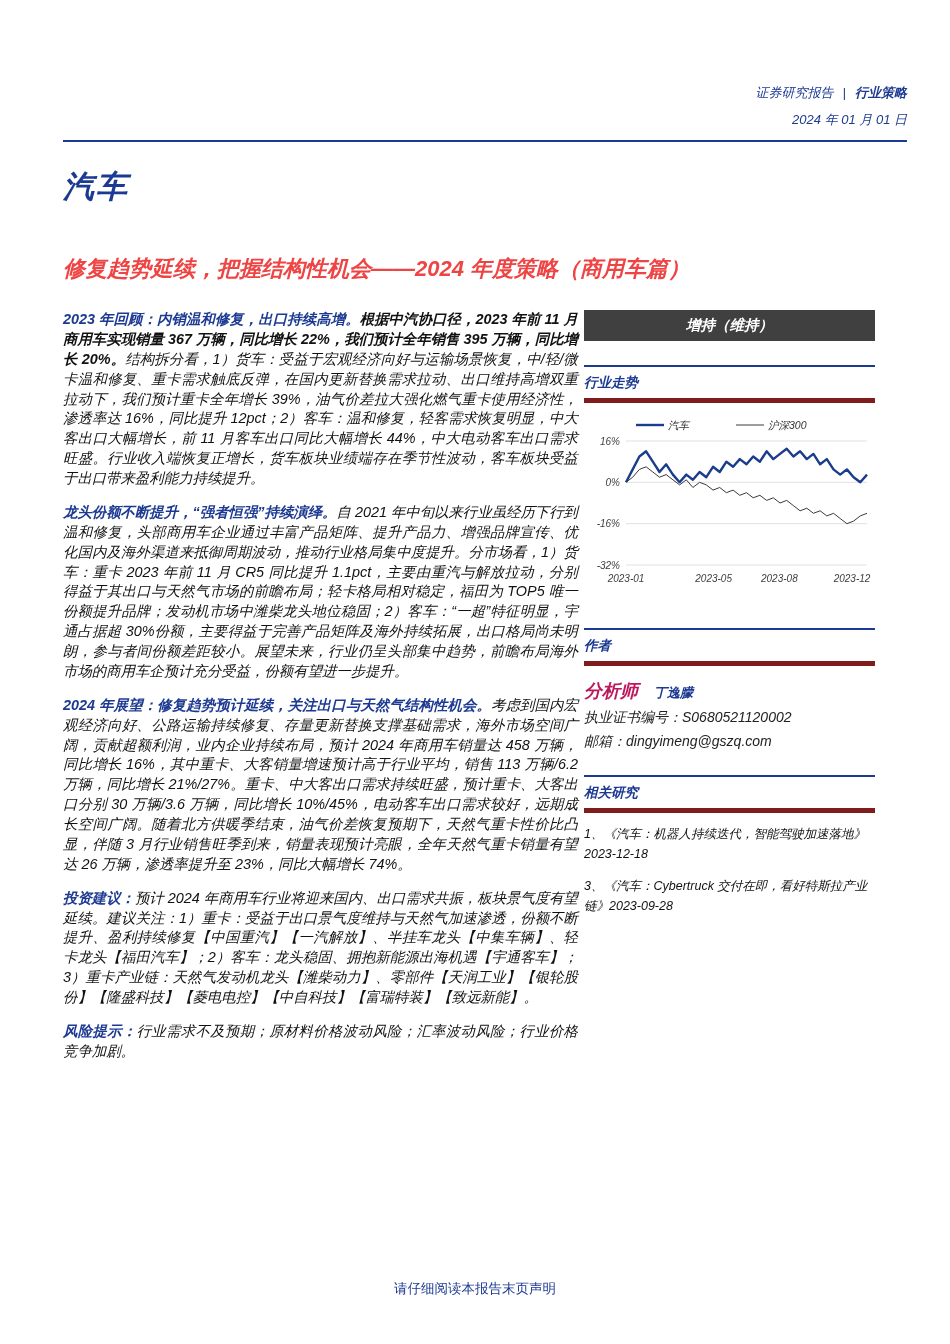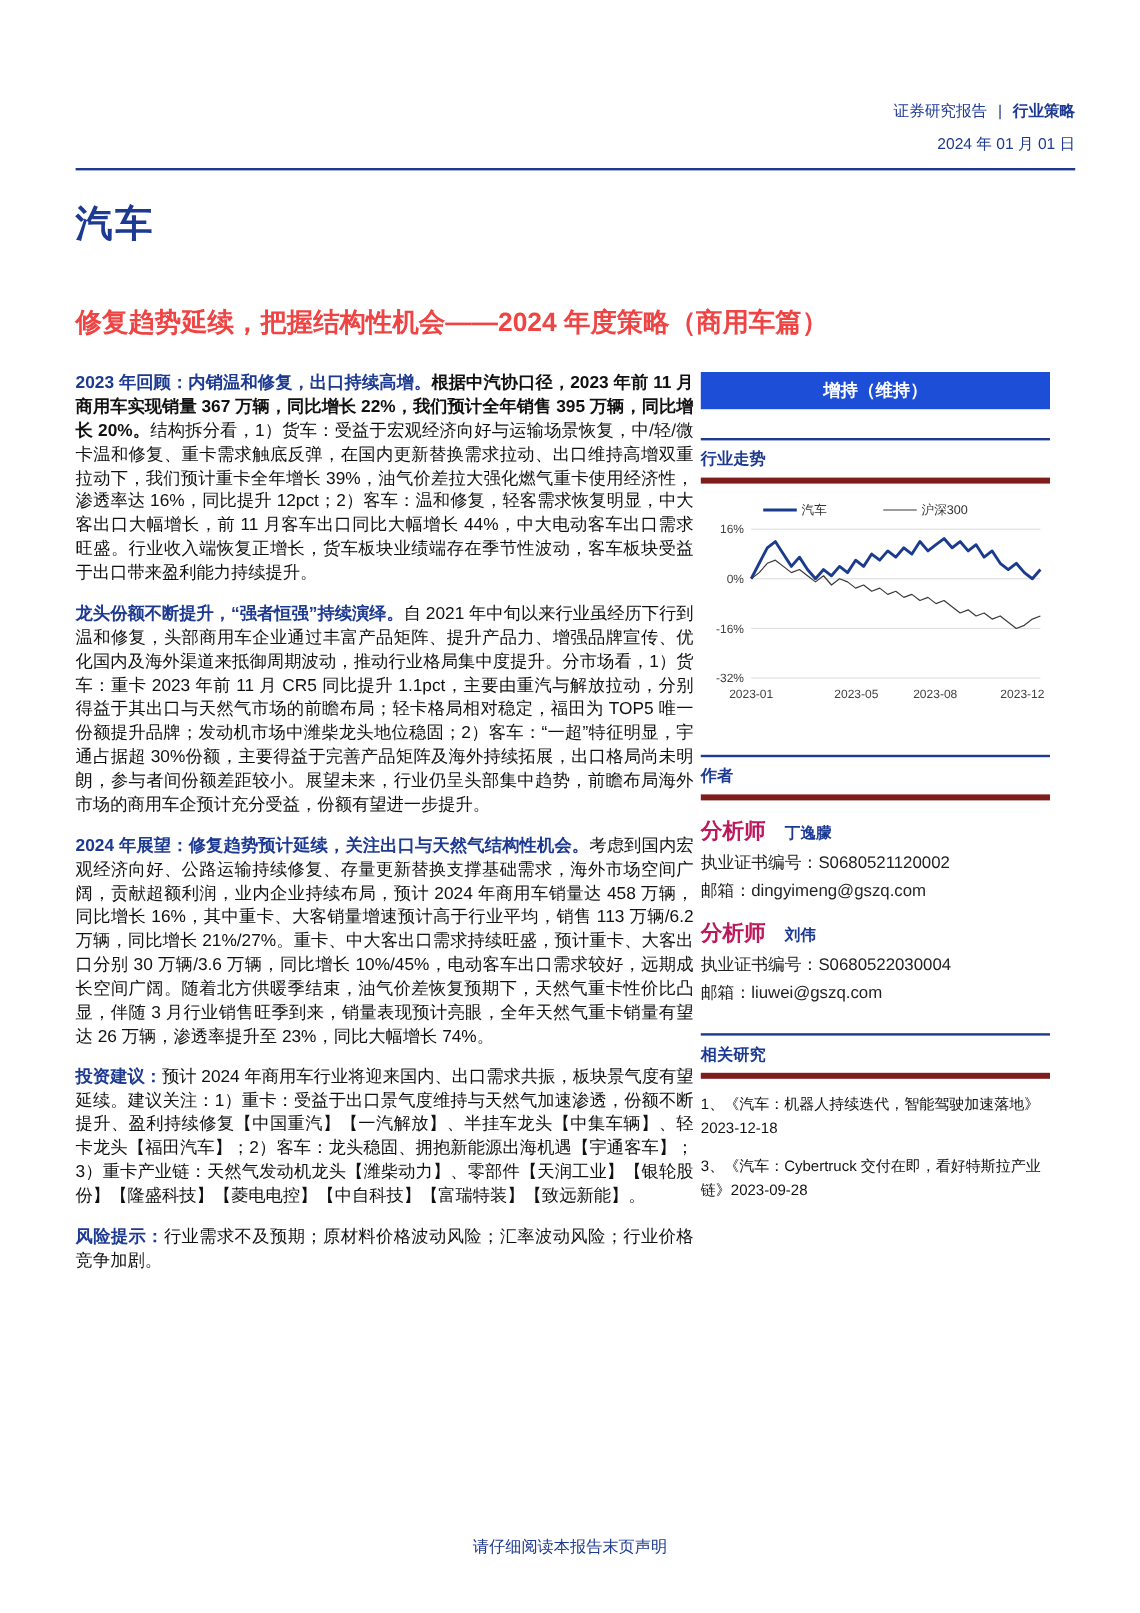--- a/index.html
+++ b/index.html
@@ -1,19 +1,19 @@
 <!DOCTYPE html>
 <html><head>
 <meta charset="utf-8">
 <style>
   *{box-sizing:border-box;margin:0;padding:0;}
   html,body{background:#ffffff;}
   body{font-family:"Liberation Sans","DejaVu Sans",sans-serif;color:#111111;}
   .page{position:relative;width:950px;height:1344px;margin:0 auto;background:#ffffff;overflow:hidden;}
-  .inner{padding:84px 54px 0 63px;}
+  .inner{padding:84px 43px 0 63px;font-style:italic;}
 
   
   .hdr-line1{text-align:right;color:#1d3a92;font-size:13px;}
   .hdr-line1 .bold{font-weight:bold;}
   .hdr-sep{margin:0 9px;color:#1d3a92;}
   .hdr-date{text-align:right;color:#1d3a92;font-size:13px;margin-top:9px;}
   .toprule{border:none;border-top:2.5px solid #1d3a92;margin-top:11px;}
 
   
   .doc-title{color:#1d3a92;font-size:31px;font-weight:bold;margin-top:24px;letter-spacing:2px;}
@@ -21,21 +21,21 @@
 
   
   .cols{display:flex;gap:6px;margin-top:26px;align-items:flex-start;}
   .main-col{width:515px;}
   .main-col p{font-size:14.4px;line-height:1.38;text-align:justify;margin-bottom:14px;}
   .lead{color:#1d3a92;font-weight:bold;}
   .strongseg{font-weight:bold;}
 
   
   .side-col{width:291px;}
-  .rating-box{background:#1d4ed8;color:#ffffff;font-weight:bold;font-size:14.5px;text-align:center;padding:6px 0;}
+  .rating-box{background:#404040;color:#ffffff;font-weight:bold;font-size:14.5px;text-align:center;padding:6px 0;}
   .sect{margin-top:24px;border-top:2px solid #1d3a92;}
   .sect-title{color:#1d3a92;font-weight:bold;font-size:13.5px;padding:7px 0 6px 0;border-bottom:5px solid #7f1d1d;}
   .chart-wrap{padding-top:12px;}
   .gridline{stroke:#d9d9d9;stroke-width:0.8;}
   .ytick{font-size:10px;fill:#404040;text-anchor:end;}
   .xtick{font-size:10px;fill:#404040;text-anchor:middle;}
   .leg-text{font-size:10.5px;fill:#333333;}
 
   .author-block{margin-top:13px;}
   .author-role{color:#be185d;font-weight:bold;font-size:18px;margin-right:16px;}
@@ -115,27 +115,20 @@
 
         <div class="sect">
           <div class="sect-title">作者</div>
           <div class="author-block">
             <div>
               <span class="author-role">分析师</span><span class="author-name">丁逸朦</span>
             </div>
             <div class="author-detail">执业证书编号：S0680521120002</div>
             <div class="author-detail">邮箱：dingyimeng@gszq.com</div>
           </div>
-          <div class="author-block">
-            <div>
-              <span class="author-role">分析师</span><span class="author-name">刘伟</span>
-            </div>
-            <div class="author-detail">执业证书编号：S0680522030004</div>
-            <div class="author-detail">邮箱：liuwei@gszq.com</div>
-          </div>
         </div>
 
         <div class="sect">
           <div class="sect-title">相关研究</div>
           <div class="rel-item">1、《汽车：机器人持续迭代，智能驾驶加速落地》2023-12-18</div>
           <div class="rel-item">3、《汽车：Cybertruck 交付在即，看好特斯拉产业链》2023-09-28</div>
         </div>
       </div>
     </div>
 

